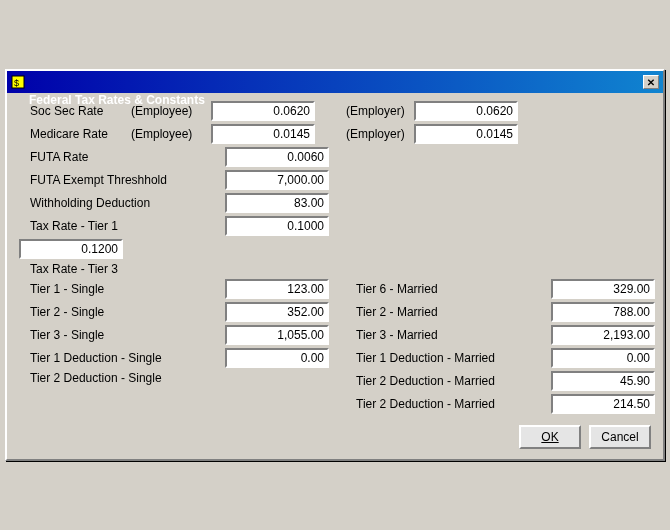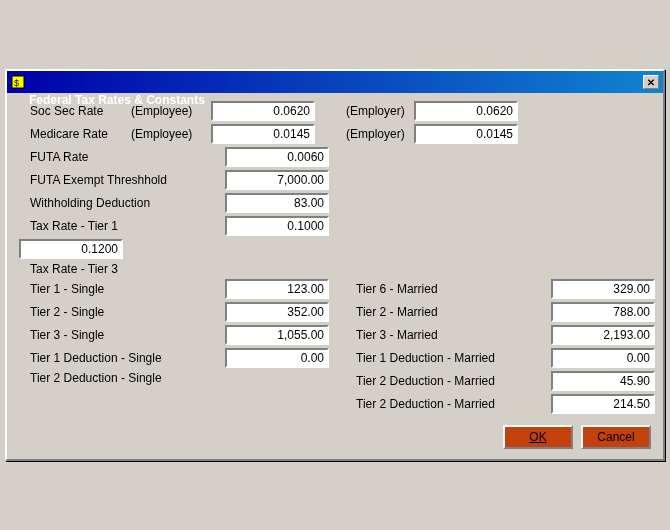--- a/index.html
+++ b/index.html
@@ -68,23 +68,23 @@
       font-family: "MS Sans Serif", "Tahoma", sans-serif;
       font-size: 12px;
     }
     .bottom-buttons {
       display: flex;
       justify-content: flex-end;
       gap: 8px;
       padding: 8px 12px 10px;
     }
     .btn {
-      width: 70px;
+      width: 62px;
       height: 24px;
-      background: #c2410c;
+      background: #e5e5e5;
       border: 2px solid;
       border-color: #ffffff #808080 #808080 #ffffff;
       cursor: pointer;
       font-family: "MS Sans Serif", "Tahoma", sans-serif;
       font-size: 12px;
       display: flex;
       align-items: center;
       justify-content: center;
     }
     .btn-ok {

